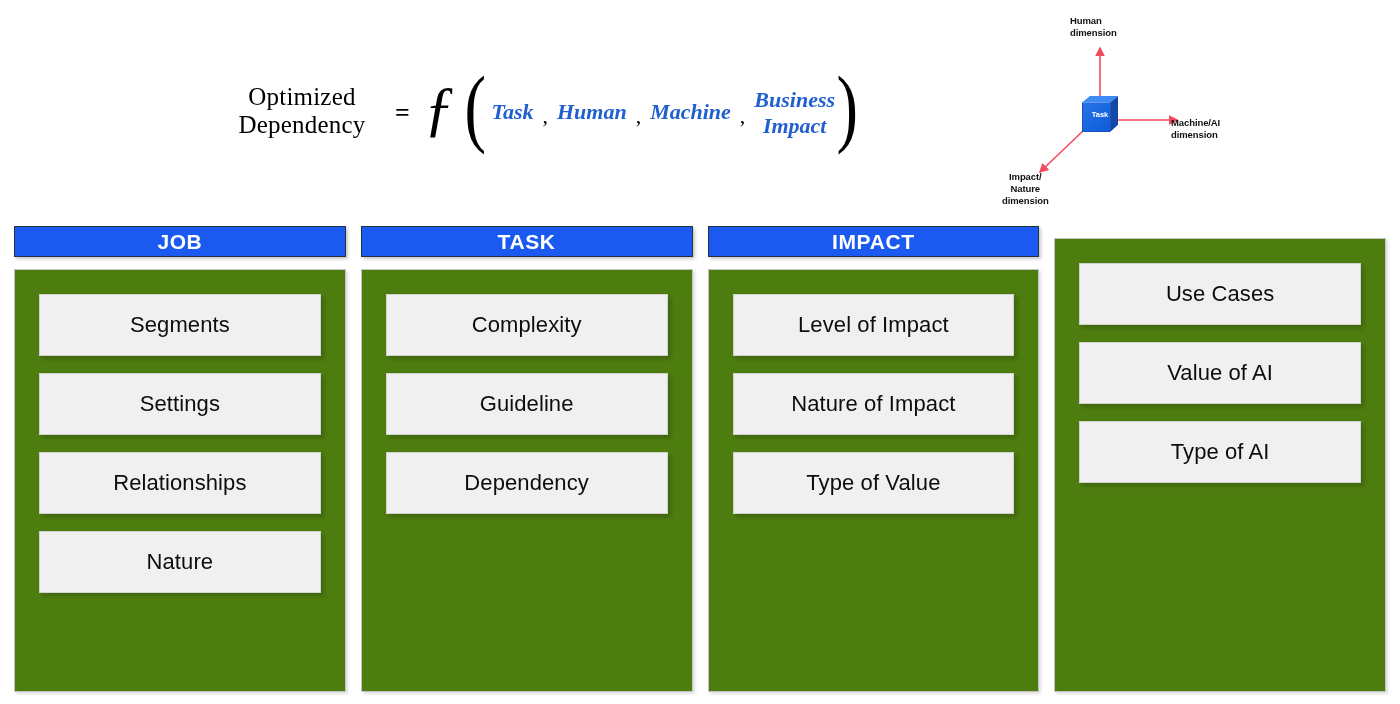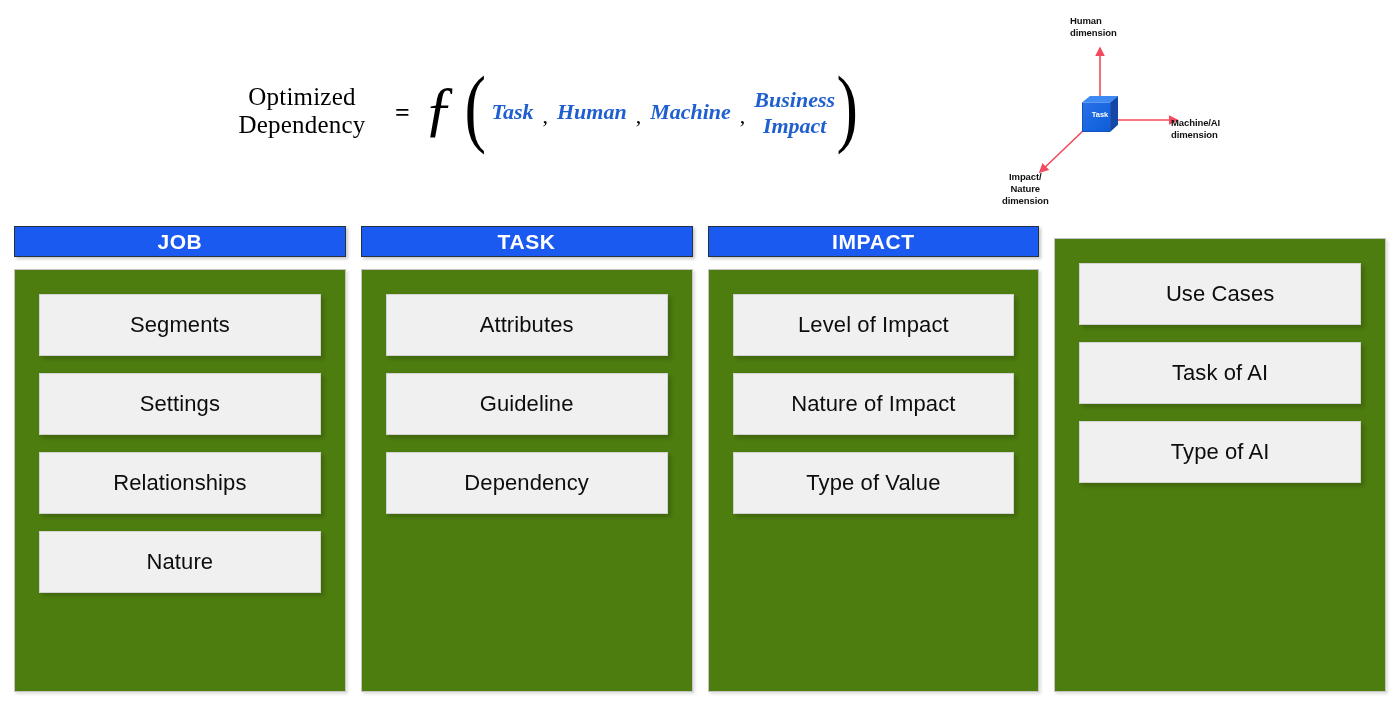--- a/index.html
+++ b/index.html
@@ -271,36 +271,36 @@
       <div class="card">Segments</div>
       <div class="card">Settings</div>
       <div class="card">Relationships</div>
       <div class="card">Nature</div>
     </div>
   </div>
 
   <div class="column">
     <div class="col-header">TASK</div>
     <div class="col-body">
-      <div class="card">Attributes</div>
+      <div class="card">Complexity</div>
       <div class="card">Guideline</div>
       <div class="card">Dependency</div>
     </div>
   </div>
 
   <div class="column">
     <div class="col-header">IMPACT</div>
     <div class="col-body">
       <div class="card">Level of Impact</div>
       <div class="card">Nature of Impact</div>
       <div class="card">Type of Value</div>
     </div>
   </div>
 
   <div class="column">
     <div class="col-body">
       <div class="card">Use Cases</div>
-      <div class="card">Task of AI</div>
+      <div class="card">Value of AI</div>
       <div class="card">Type of AI</div>
     </div>
   </div>
 
 </div>
 
 </body></html>

